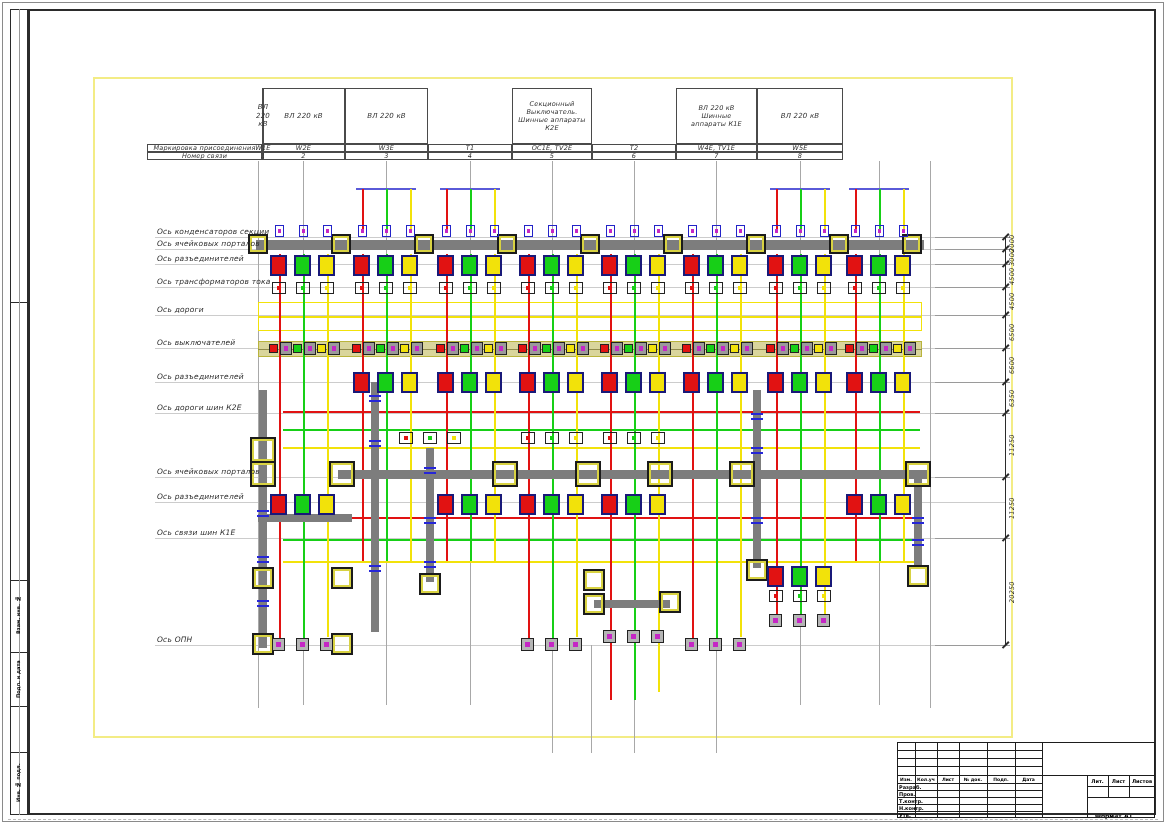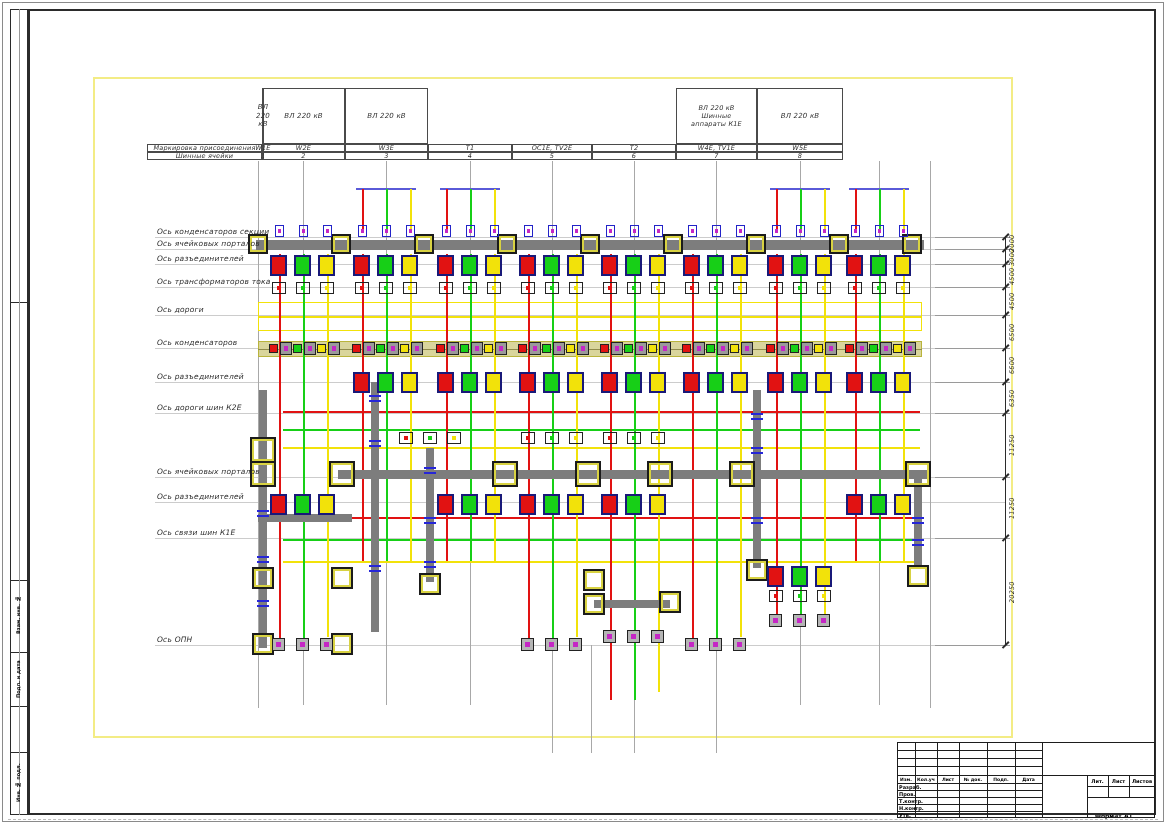--- a/index.html
+++ b/index.html
@@ -363,50 +363,54 @@
     <div class="tickpair abs" style="left: 369px; top: 565px; width: 12px; height: 7px; background: transparent;"></div>
     <div class="tickpair abs" style="left: 424px; top: 467px; width: 12px; height: 7px; background: transparent;"></div>
     <div class="tickpair abs" style="left: 424px; top: 517px; width: 12px; height: 7px; background: transparent;"></div>
     <div class="tickpair abs" style="left: 424px; top: 561px; width: 12px; height: 7px; background: transparent;"></div>
     <div class="tickpair abs" style="left: 751px; top: 413px; width: 12px; height: 7px; background: transparent;"></div>
     <div class="tickpair abs" style="left: 751px; top: 447px; width: 12px; height: 7px; background: transparent;"></div>
     <div class="tickpair abs" style="left: 751px; top: 517px; width: 12px; height: 7px; background: transparent;"></div>
     <div class="tickpair abs" style="left: 912px; top: 517px; width: 12px; height: 7px; background: transparent;"></div>
     <div class="tickpair abs" style="left: 912px; top: 539px; width: 12px; height: 7px; background: transparent;"></div>
     <div class="tcell cad abs" style="left: 147px; top: 144px; width: 115px; height: 8px; background: transparent; font-size: 6.5px;">Маркировка присоединения</div>
-    <div class="tcell cad abs" style="left: 147px; top: 152px; width: 115px; height: 8px; background: transparent; font-size: 6.5px;">Шинные ячейки</div>
+    <div class="tcell cad abs" style="left: 147px; top: 152px; width: 115px; height: 8px; background: transparent; font-size: 6.5px;">Номер связи</div>
     <div class="tcell cad abs" style="left: 262px; top: 88px; width: 0px; height: 56px; background: transparent; font-size: 7px;">ВЛ 220 кВ</div>
     <div class="tcell cad abs" style="left: 262px; top: 144px; width: 0px; height: 8px; background: transparent; font-size: 6.5px;">W1E</div>
     <div class="tcell cad abs" style="left: 262px; top: 152px; width: 0px; height: 8px; background: transparent; font-size: 6.5px;">1</div>
     <div class="tcell cad abs" style="left: 262px; top: 88px; width: 83px; height: 56px; background: transparent; font-size: 7px;">ВЛ 220 кВ</div>
     <div class="tcell cad abs" style="left: 262px; top: 144px; width: 83px; height: 8px; background: transparent; font-size: 6.5px;">W2E</div>
     <div class="tcell cad abs" style="left: 262px; top: 152px; width: 83px; height: 8px; background: transparent; font-size: 6.5px;">2</div>
     <div class="tcell cad abs" style="left: 345px; top: 88px; width: 83px; height: 56px; background: transparent; font-size: 7px;">ВЛ 220 кВ</div>
     <div class="tcell cad abs" style="left: 345px; top: 144px; width: 83px; height: 8px; background: transparent; font-size: 6.5px;">W3E</div>
     <div class="tcell cad abs" style="left: 345px; top: 152px; width: 83px; height: 8px; background: transparent; font-size: 6.5px;">3</div>
     <div class="tcell cad abs" style="left: 428px; top: 144px; width: 84px; height: 8px; background: transparent; font-size: 6.5px;">Т1</div>
     <div class="tcell cad abs" style="left: 428px; top: 152px; width: 84px; height: 8px; background: transparent; font-size: 6.5px;">4</div>
+    <div class="tcell cad abs" style="left: 512px; top: 88px; width: 80px; height: 56px; background: transparent; font-size: 6.5px;">Секционный
+Выключатель.
+Шинные аппараты
+К2Е</div>
     <div class="tcell cad abs" style="left: 512px; top: 144px; width: 80px; height: 8px; background: transparent; font-size: 6.5px;">ОС1Е, TV2E</div>
     <div class="tcell cad abs" style="left: 512px; top: 152px; width: 80px; height: 8px; background: transparent; font-size: 6.5px;">5</div>
     <div class="tcell cad abs" style="left: 592px; top: 144px; width: 84px; height: 8px; background: transparent; font-size: 6.5px;">Т2</div>
     <div class="tcell cad abs" style="left: 592px; top: 152px; width: 84px; height: 8px; background: transparent; font-size: 6.5px;">6</div>
     <div class="tcell cad abs" style="left: 676px; top: 88px; width: 81px; height: 56px; background: transparent; font-size: 6.5px;">ВЛ 220 кВ
 Шинные
 аппараты К1Е</div>
     <div class="tcell cad abs" style="left: 676px; top: 144px; width: 81px; height: 8px; background: transparent; font-size: 6.5px;">W4E, TV1E</div>
     <div class="tcell cad abs" style="left: 676px; top: 152px; width: 81px; height: 8px; background: transparent; font-size: 6.5px;">7</div>
     <div class="tcell cad abs" style="left: 757px; top: 88px; width: 86px; height: 56px; background: transparent; font-size: 7px;">ВЛ 220 кВ</div>
     <div class="tcell cad abs" style="left: 757px; top: 144px; width: 86px; height: 8px; background: transparent; font-size: 6.5px;">W5E</div>
     <div class="tcell cad abs" style="left: 757px; top: 152px; width: 86px; height: 8px; background: transparent; font-size: 6.5px;">8</div>
     <div class="axis-label cad abs" style="left: 157px; top: 227px; width: 150px; height: 10px; background: transparent;">Ось конденсаторов секции</div>
     <div class="axis-label cad abs" style="left: 157px; top: 239px; width: 150px; height: 10px; background: transparent;">Ось ячейковых порталов</div>
     <div class="axis-label cad abs" style="left: 157px; top: 254px; width: 150px; height: 10px; background: transparent;">Ось разъединителей</div>
     <div class="axis-label cad abs" style="left: 157px; top: 277px; width: 150px; height: 10px; background: transparent;">Ось трансформаторов тока</div>
     <div class="axis-label cad abs" style="left: 157px; top: 305px; width: 150px; height: 10px; background: transparent;">Ось дороги</div>
-    <div class="axis-label cad abs" style="left: 157px; top: 338px; width: 150px; height: 10px; background: transparent;">Ось конденсаторов</div>
+    <div class="axis-label cad abs" style="left: 157px; top: 338px; width: 150px; height: 10px; background: transparent;">Ось выключателей</div>
     <div class="axis-label cad abs" style="left: 157px; top: 372px; width: 150px; height: 10px; background: transparent;">Ось разъединителей</div>
     <div class="axis-label cad abs" style="left: 157px; top: 403px; width: 150px; height: 10px; background: transparent;">Ось дороги шин К2Е</div>
     <div class="axis-label cad abs" style="left: 157px; top: 467px; width: 150px; height: 10px; background: transparent;">Ось ячейковых порталов</div>
     <div class="axis-label cad abs" style="left: 157px; top: 492px; width: 150px; height: 10px; background: transparent;">Ось разъединителей</div>
     <div class="axis-label cad abs" style="left: 157px; top: 528px; width: 150px; height: 10px; background: transparent;">Ось связи шин К1Е</div>
     <div class="axis-label cad abs" style="left: 157px; top: 635px; width: 150px; height: 10px; background: transparent;">Ось ОПН</div>
     <div class="abs" style="left: 1005px; top: 237px; width: 1px; height: 408px; background: rgb(43, 43, 43);"></div>
     <div class="abs" style="left: 935px; top: 237px; width: 75px; height: 1px; background: rgb(154, 154, 154);"></div>
     <div class="abs" style="left: 1001px; top: 236px; width: 9px; height: 1.5px; background: rgb(43, 43, 43); transform: rotate(-45deg);"></div>
     <div class="abs" style="left: 935px; top: 249px; width: 75px; height: 1px; background: rgb(154, 154, 154);"></div>

